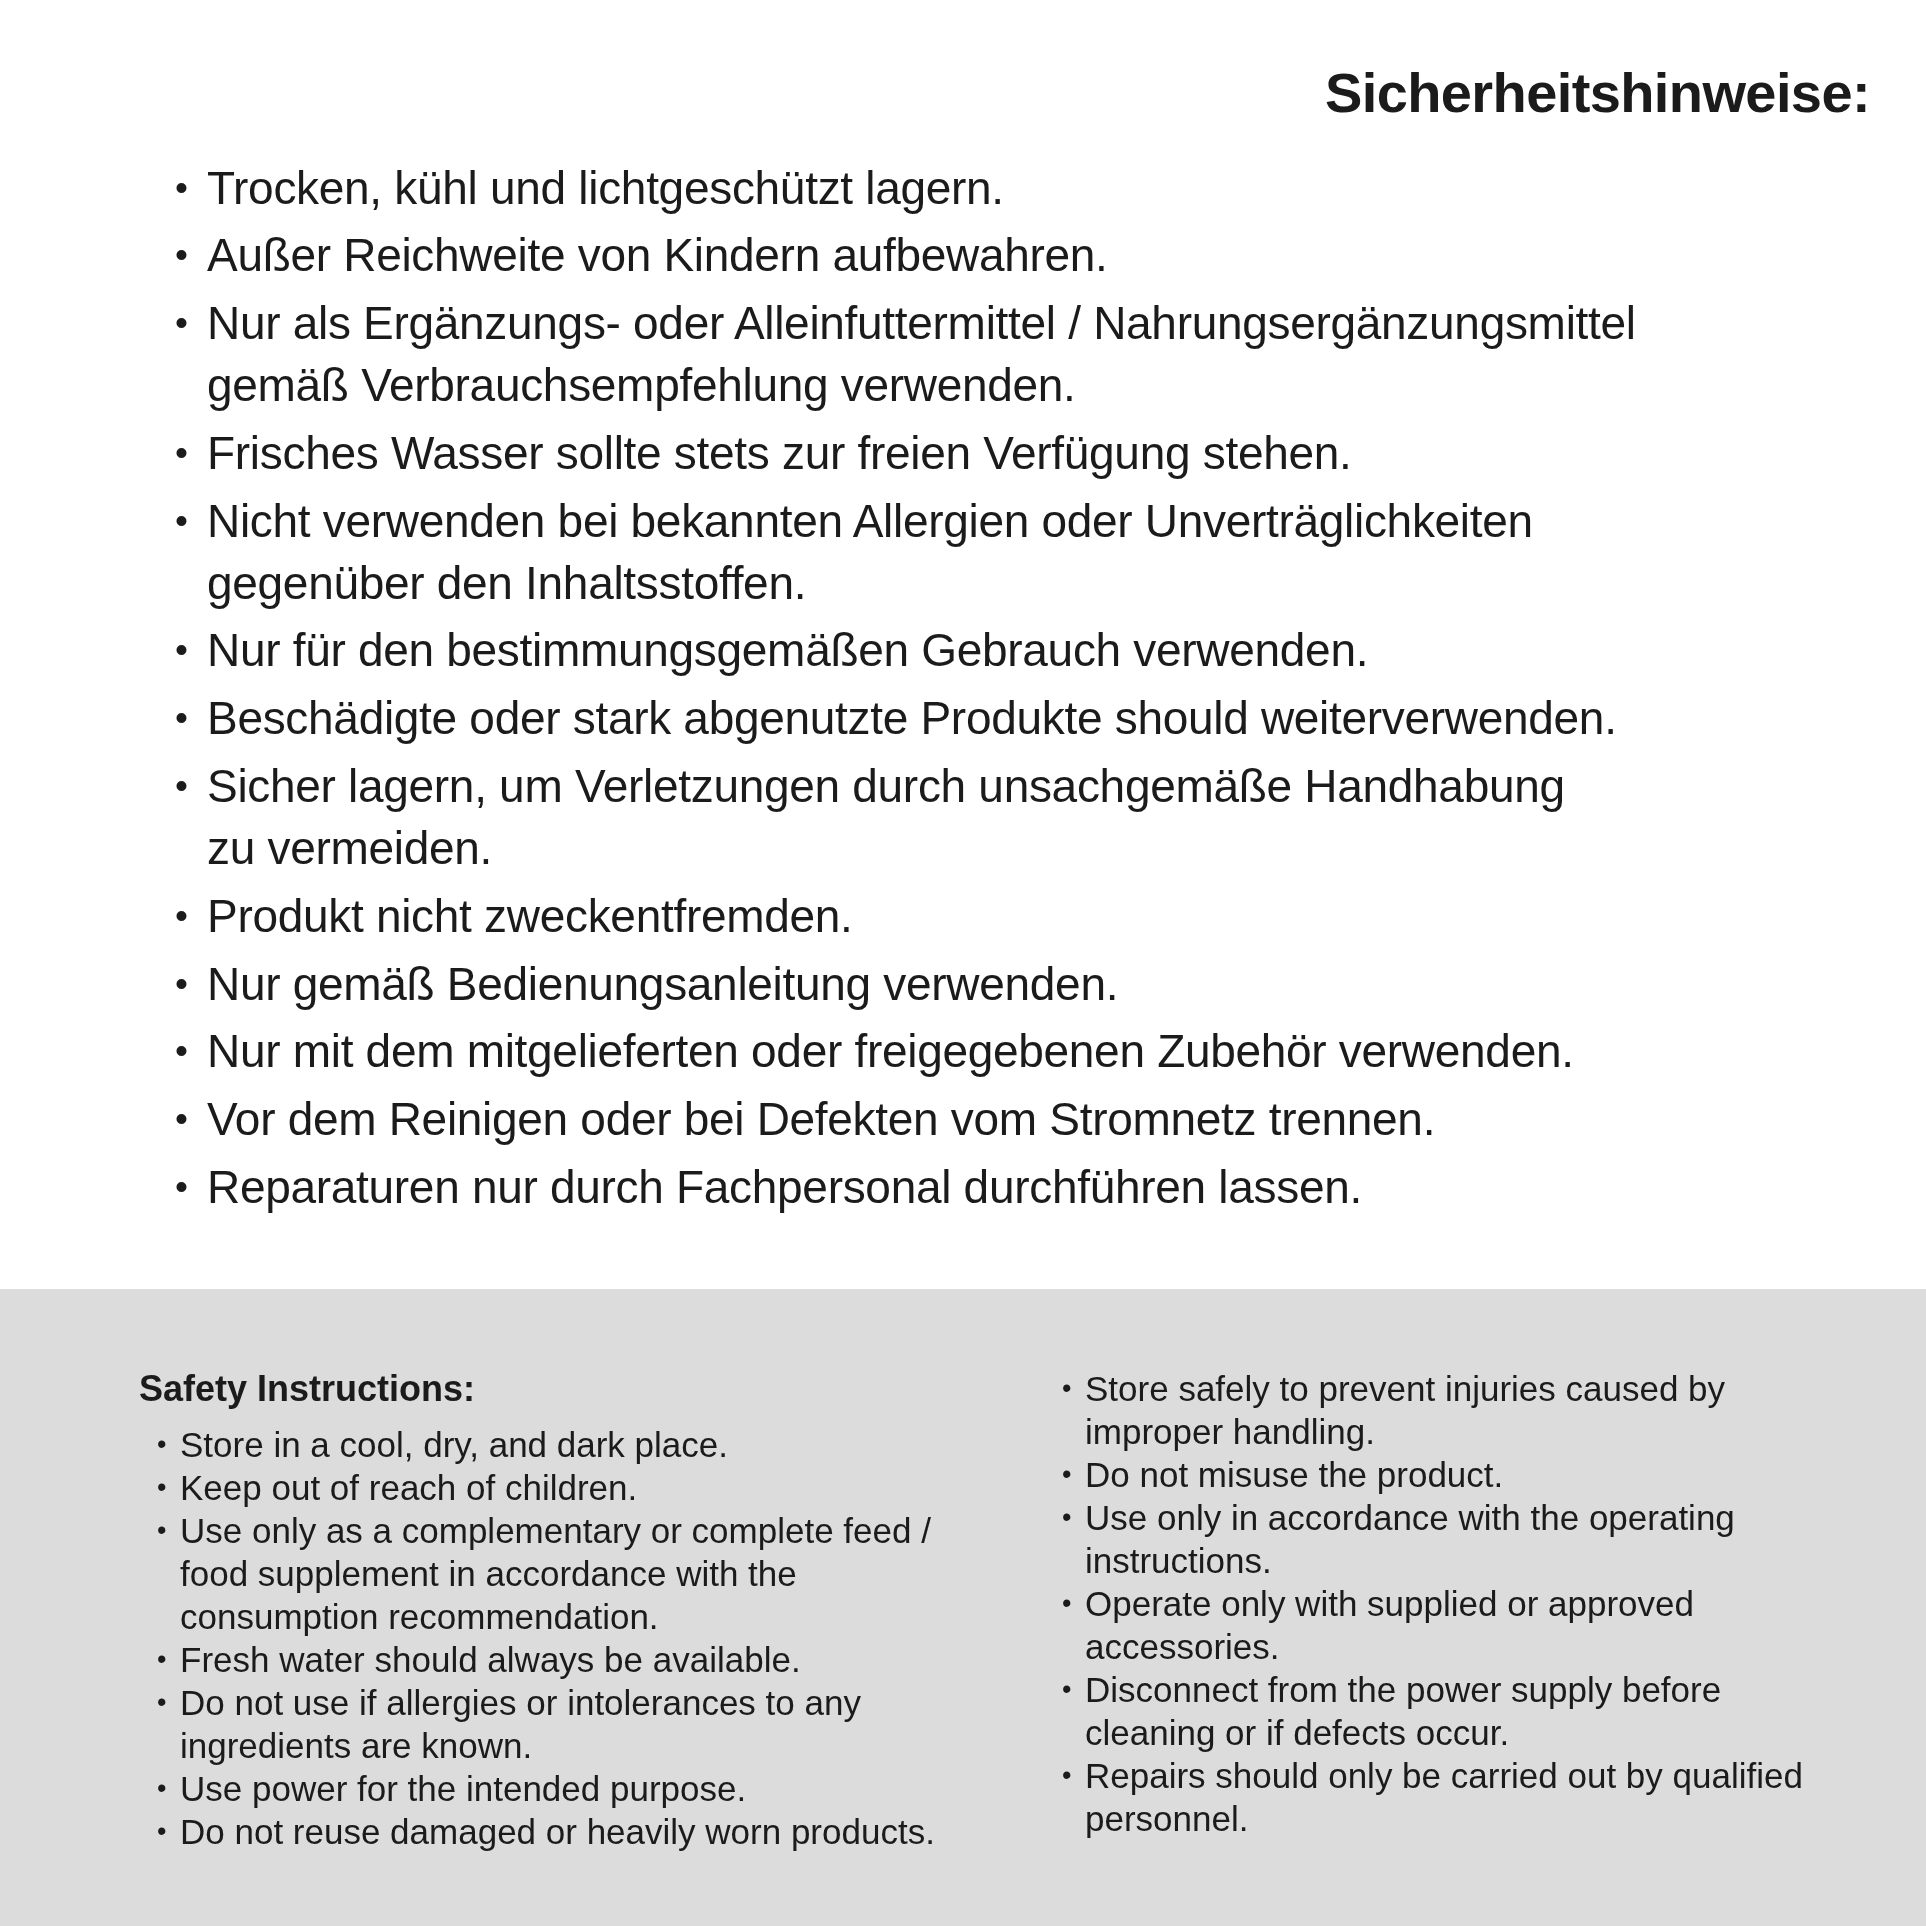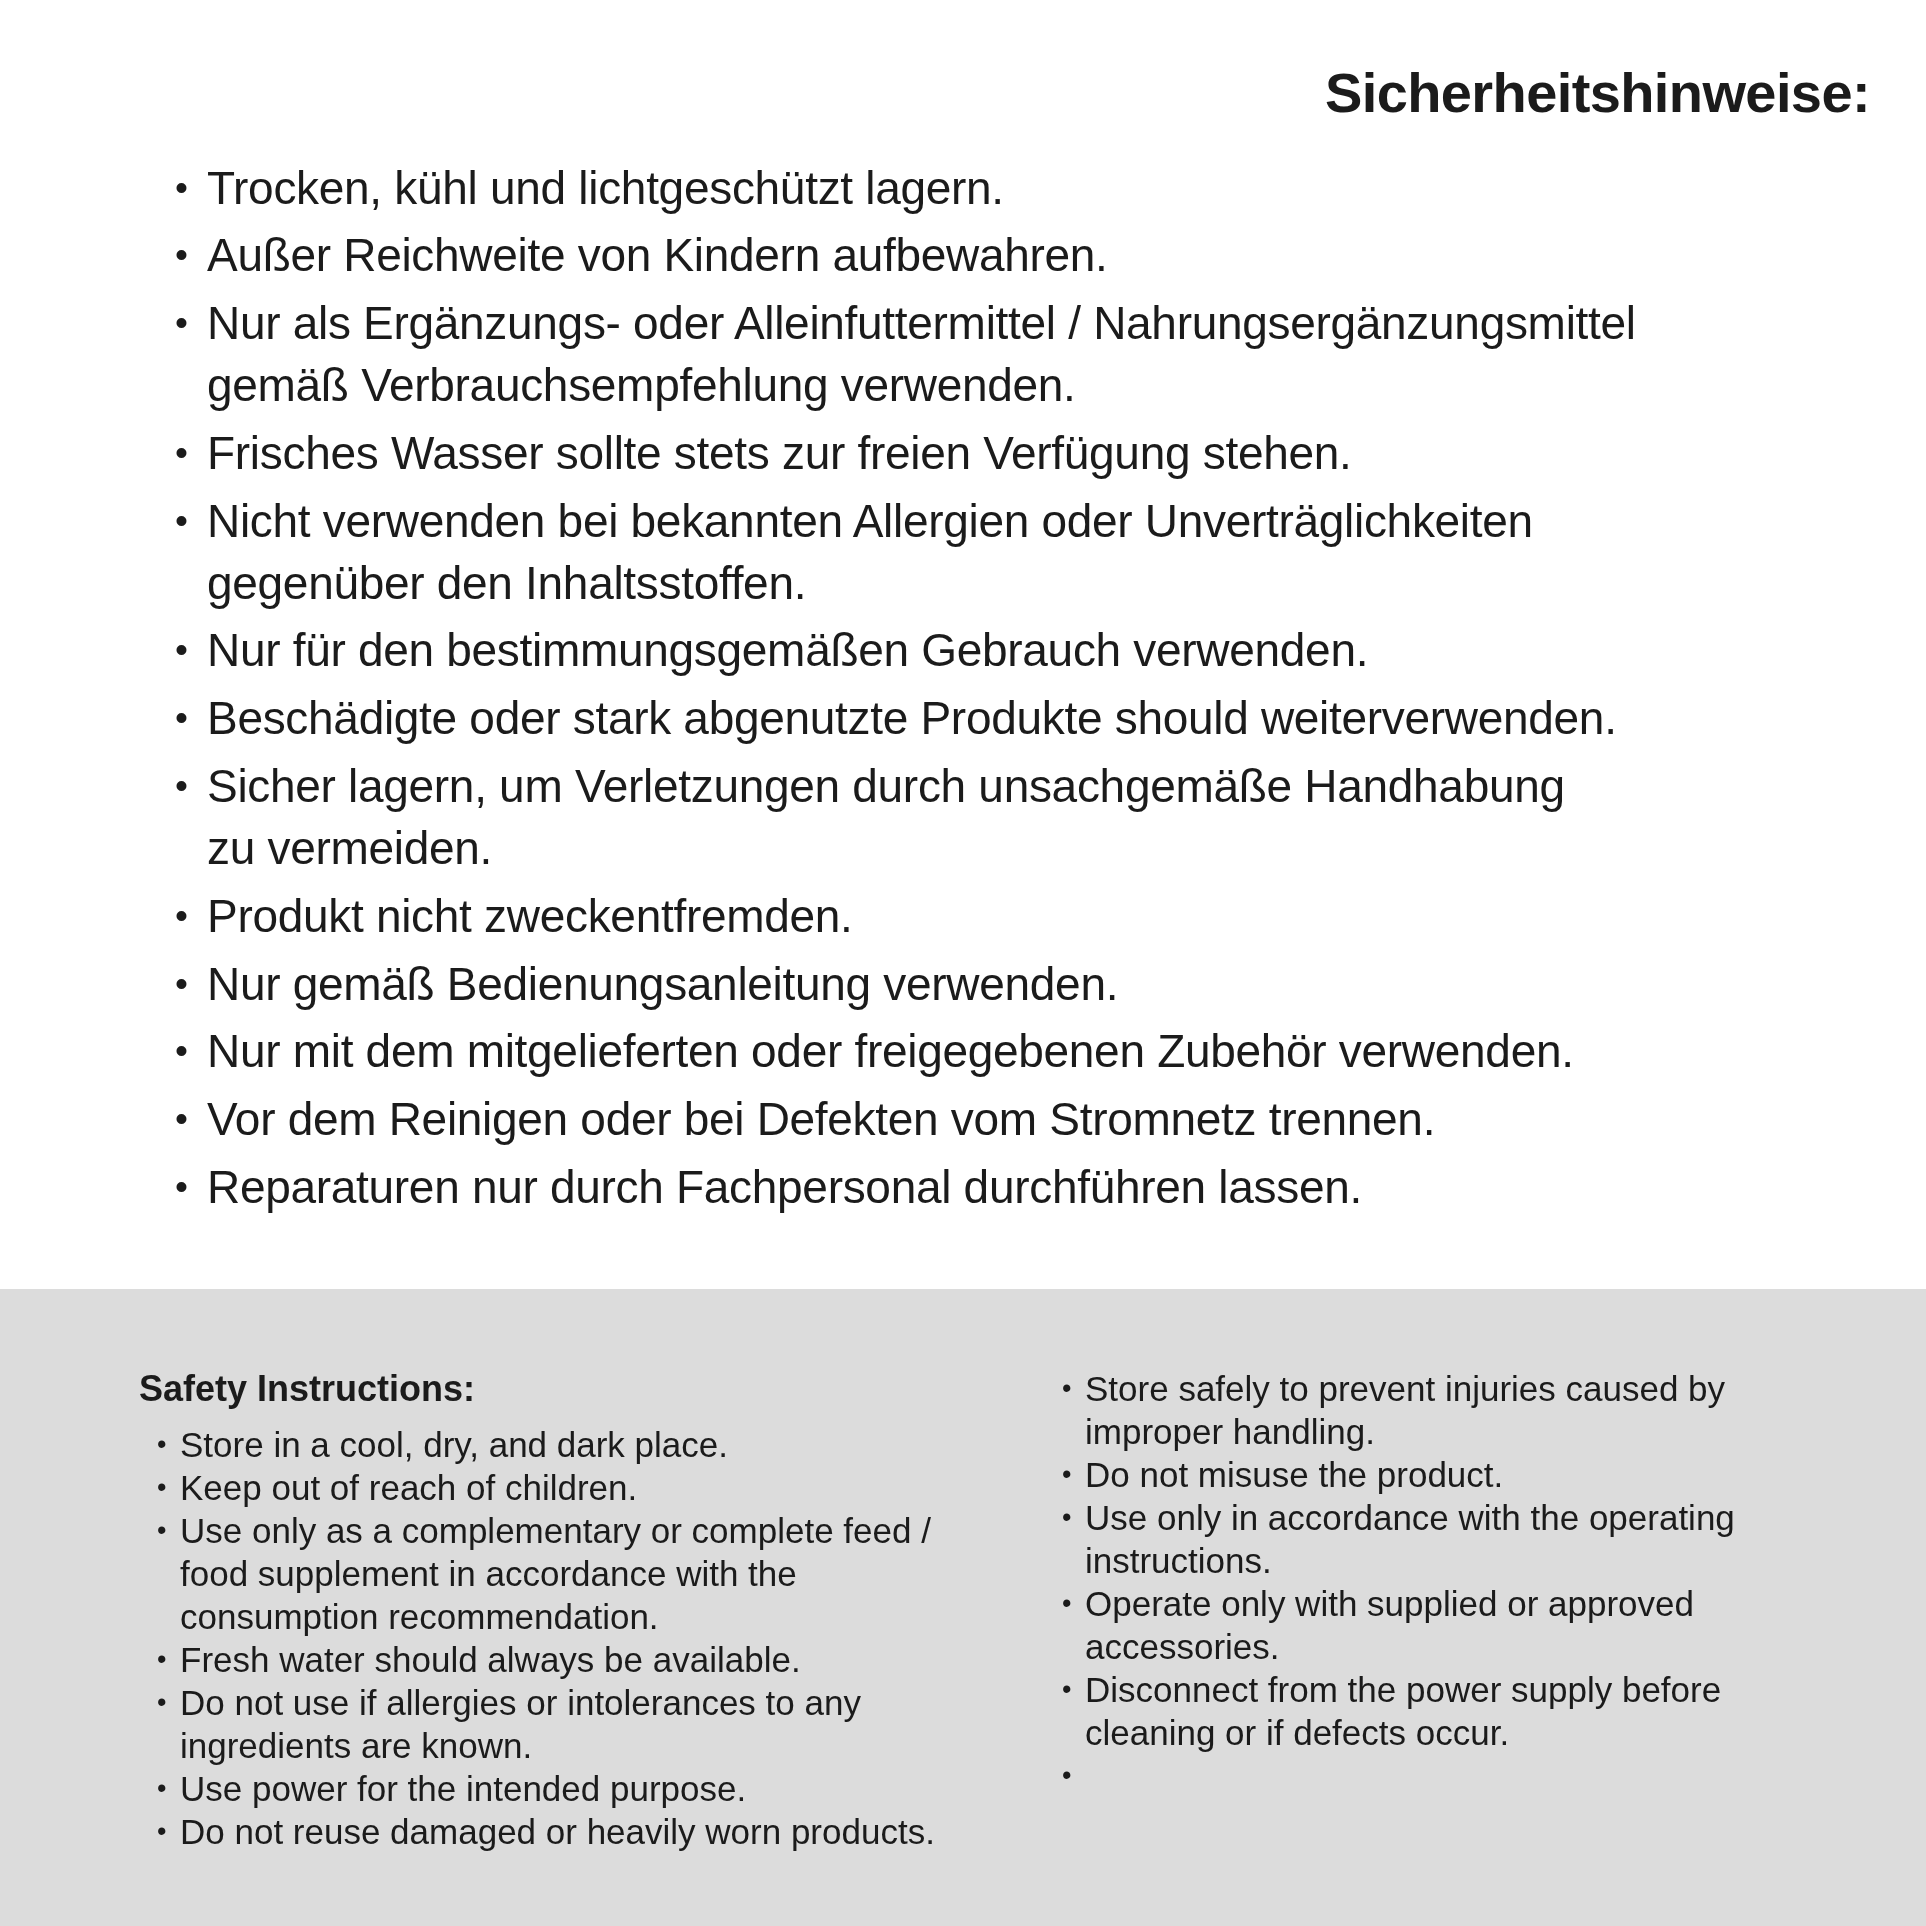--- a/index.html
+++ b/index.html
@@ -194,19 +194,21 @@
             <span class="txt">Operate only with supplied or approved
 accessories.</span>
           </li>
         <li>
             <span class="dot">•</span>
             <span class="txt">Disconnect from the power supply before
 cleaning or if defects occur.</span>
           </li>
         <li>
             <span class="dot">•</span>
+            <span class="txt">Repairs should only be carried out by qualified
+personnel.</span>
           </li>
       </ul>
     </div>
   </section>
 
 </div>
 
 
 </body></html>

